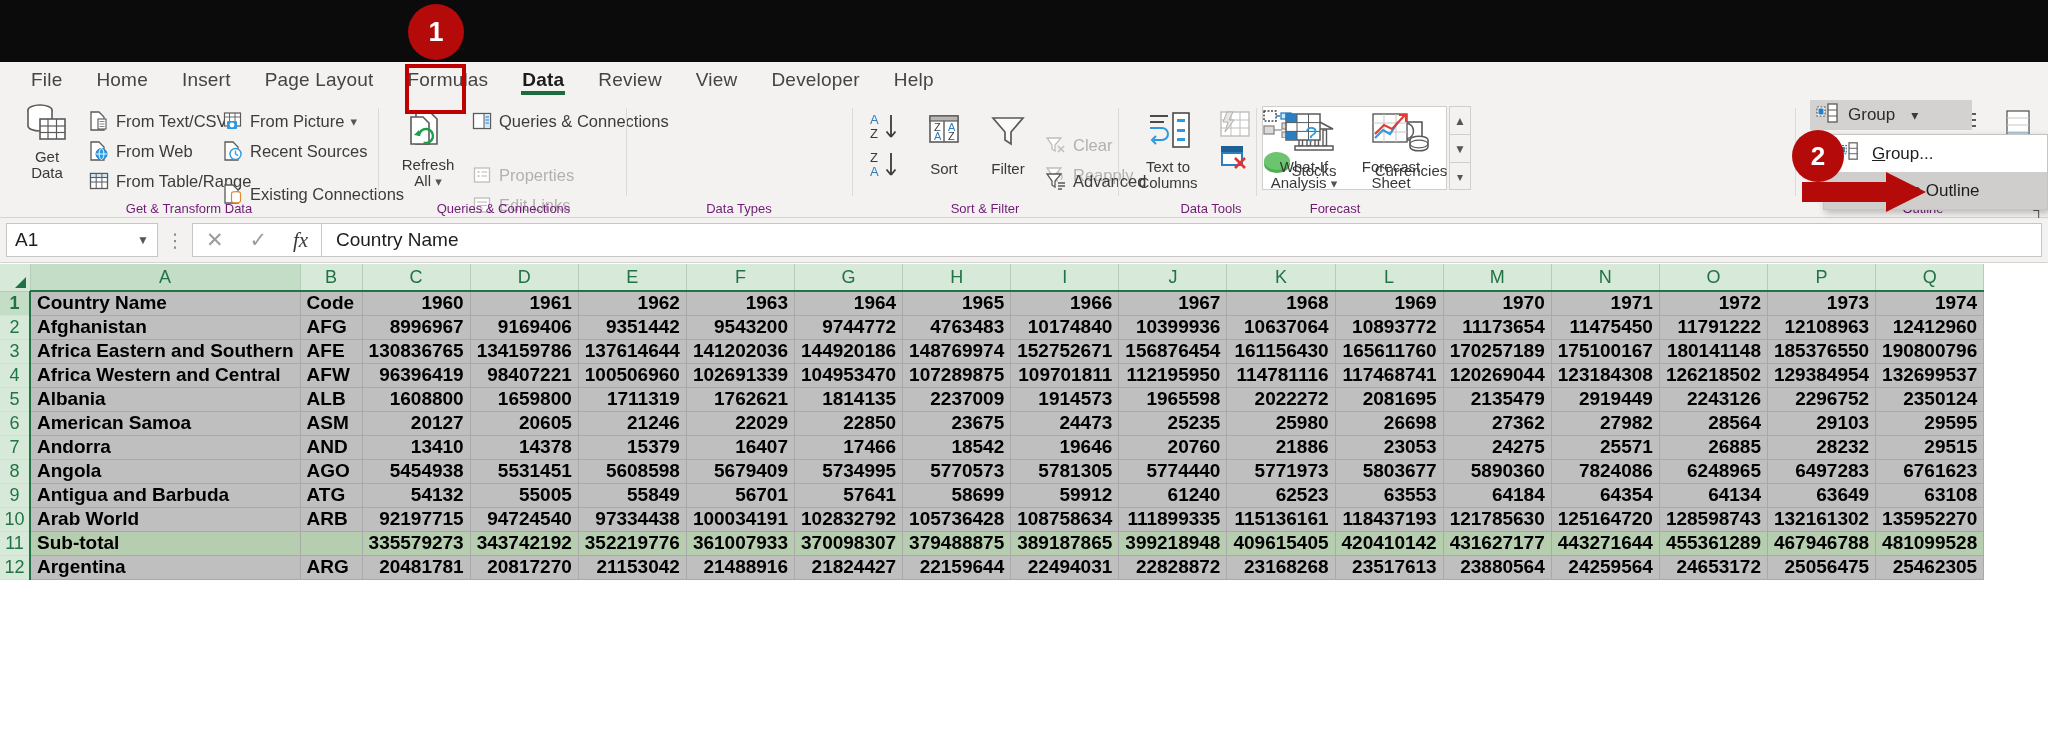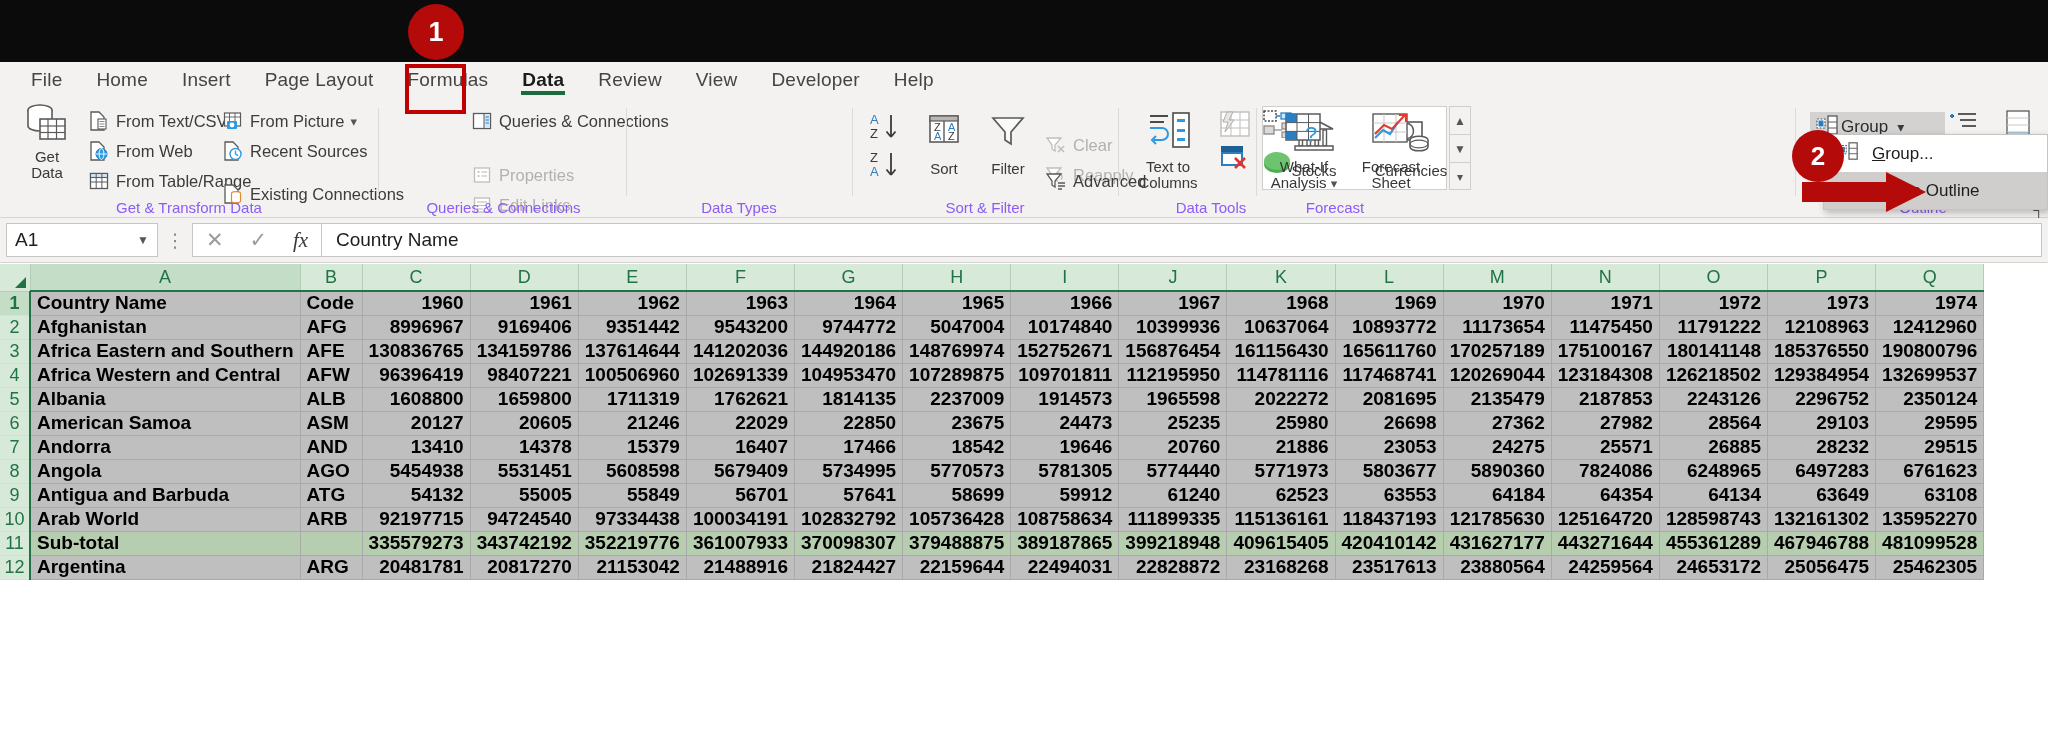--- a/index.html
+++ b/index.html
@@ -35,21 +35,21 @@
   }
 
   
   #ribbon {
     position:absolute; left:0; top:98px; width:2048px; height:120px;
     background:#f3f2f1; border-bottom:1px solid #d6d4d2;
   }
   .group { position:absolute; top:0; height:120px; }
   .group .glabel {
     position:absolute; bottom:2px; left:0; right:0; text-align:center;
-    font-size:15px; color:#8b5cf6;
+    font-size:13px; color:#701a75;
   }
   .sep { position:absolute; top:10px; width:1px; height:88px; background:#dcdad8; }
 
   .bigbtn {
     position:absolute; text-align:center; width:86px;
     font-size:15px; color:#383838; line-height:1.08;
   }
   .bigbtn .ic { display:block; height:46px; margin-bottom:3px; }
   .smallrow {
     position:absolute; display:flex; align-items:center; gap:6px;
@@ -67,22 +67,22 @@
     position:absolute; left:820px; top:8px; width:22px; height:84px;
     background:#f3f2f1; border:1px solid #d0cecc;
   }
   .sbtn { width:100%; height:28px; border-bottom:1px solid #d0cecc;
           display:flex; align-items:center; justify-content:center;
           font-size:12px; color:#555; }
   .sbtn:last-child { border-bottom:none; }
 
   
   #groupbtn {
-    position:absolute; left:1810px; top:112px; width:135px; height:30px;
-    background:#d4d2d0; display:flex; align-items:center; gap:1px;
+    position:absolute; left:1810px; top:100px; width:162px; height:30px;
+    background:#d4d2d0; display:flex; align-items:center; gap:8px;
     padding-left:6px; font-size:17px; color:#2c2c2c;
   }
   #groupmenu {
     position:absolute; left:1823px; top:134px; width:225px;
     background:#ffffff; border:1px solid #c6c4c2;
     box-shadow:2px 3px 7px rgba(0,0,0,.24); z-index:40;
   }
   .mitem {
     height:37px; display:flex; align-items:center; gap:12px;
     padding-left:14px; font-size:17px; color:#1d1d1d; white-space:nowrap;
@@ -277,20 +277,33 @@
         </svg>
       </span>
       <span>Existing Connections</span>
     </div>
 
     <div class="glabel">Get &amp; Transform Data</div>
   </div>
   <div class="sep" style="left:378px;"></div>
 
   <div class="group" style="left:381px;width:245px;">
+    <div class="bigbtn" style="left:4px;top:10px;">
+      <span class="ic">
+        <svg width="48" height="46" viewBox="0 0 48 46">
+          <path d="M12 4h14l7 7v25H12z" fill="#fff" stroke="#5a5a5a" stroke-width="1.6"></path>
+          <path d="M7 9h12l6 6v21H7z" fill="#fff" stroke="#5a5a5a" stroke-width="1.6"></path>
+          <path d="M15 28a7 7 0 1 1 4.5 6.5" fill="none" stroke="#1e9e4a" stroke-width="2.4"></path>
+          <path d="M15 22l1 6-6-1z" fill="#1e9e4a"></path>
+        </svg>
+      </span>
+      <span style="white-space:pre-line">Refresh
+All</span>
+      <span style="font-size:13px;color:#555;">▾</span>
+    </div>
 
     <div class="smallrow" style="left:90px;top:12px;">
       <span class="ico">
         <svg width="22" height="22" viewBox="0 0 22 22">
           <rect x="2.5" y="3.5" width="17" height="15" fill="#fff" stroke="#5a5a5a" stroke-width="1.3"></rect>
           <rect x="13" y="3.5" width="6.5" height="15" fill="#cfe8fa" stroke="#5a5a5a" stroke-width="1"></rect>
           <line x1="14.5" y1="7" x2="18" y2="7" stroke="#2b7fc0" stroke-width="1"></line>
           <line x1="14.5" y1="10" x2="18" y2="10" stroke="#2b7fc0" stroke-width="1"></line>
           <line x1="14.5" y1="13" x2="18" y2="13" stroke="#2b7fc0" stroke-width="1"></line>
         </svg>
@@ -682,21 +695,21 @@
         </tr>
         <tr>
           <td class="rhead">2</td>
           <td class="cell txt leftedge">Afghanistan</td>
           <td class="cell txt">AFG</td>
           <td class="cell num">8996967</td>
           <td class="cell num">9169406</td>
           <td class="cell num">9351442</td>
           <td class="cell num">9543200</td>
           <td class="cell num">9744772</td>
-          <td class="cell num">5047004</td>
+          <td class="cell num">4763483</td>
           <td class="cell num">10174840</td>
           <td class="cell num">10399936</td>
           <td class="cell num">10637064</td>
           <td class="cell num">10893772</td>
           <td class="cell num">11173654</td>
           <td class="cell num">11475450</td>
           <td class="cell num">11791222</td>
           <td class="cell num">12108963</td>
           <td class="cell num">12412960</td>
         </tr>
@@ -748,21 +761,21 @@
           <td class="cell num">1659800</td>
           <td class="cell num">1711319</td>
           <td class="cell num">1762621</td>
           <td class="cell num">1814135</td>
           <td class="cell num">2237009</td>
           <td class="cell num">1914573</td>
           <td class="cell num">1965598</td>
           <td class="cell num">2022272</td>
           <td class="cell num">2081695</td>
           <td class="cell num">2135479</td>
-          <td class="cell num">2187853</td>
+          <td class="cell num">2919449</td>
           <td class="cell num">2243126</td>
           <td class="cell num">2296752</td>
           <td class="cell num">2350124</td>
         </tr>
         <tr>
           <td class="rhead">6</td>
           <td class="cell txt leftedge">American Samoa</td>
           <td class="cell txt">ASM</td>
           <td class="cell num">20127</td>
           <td class="cell num">20605</td>

